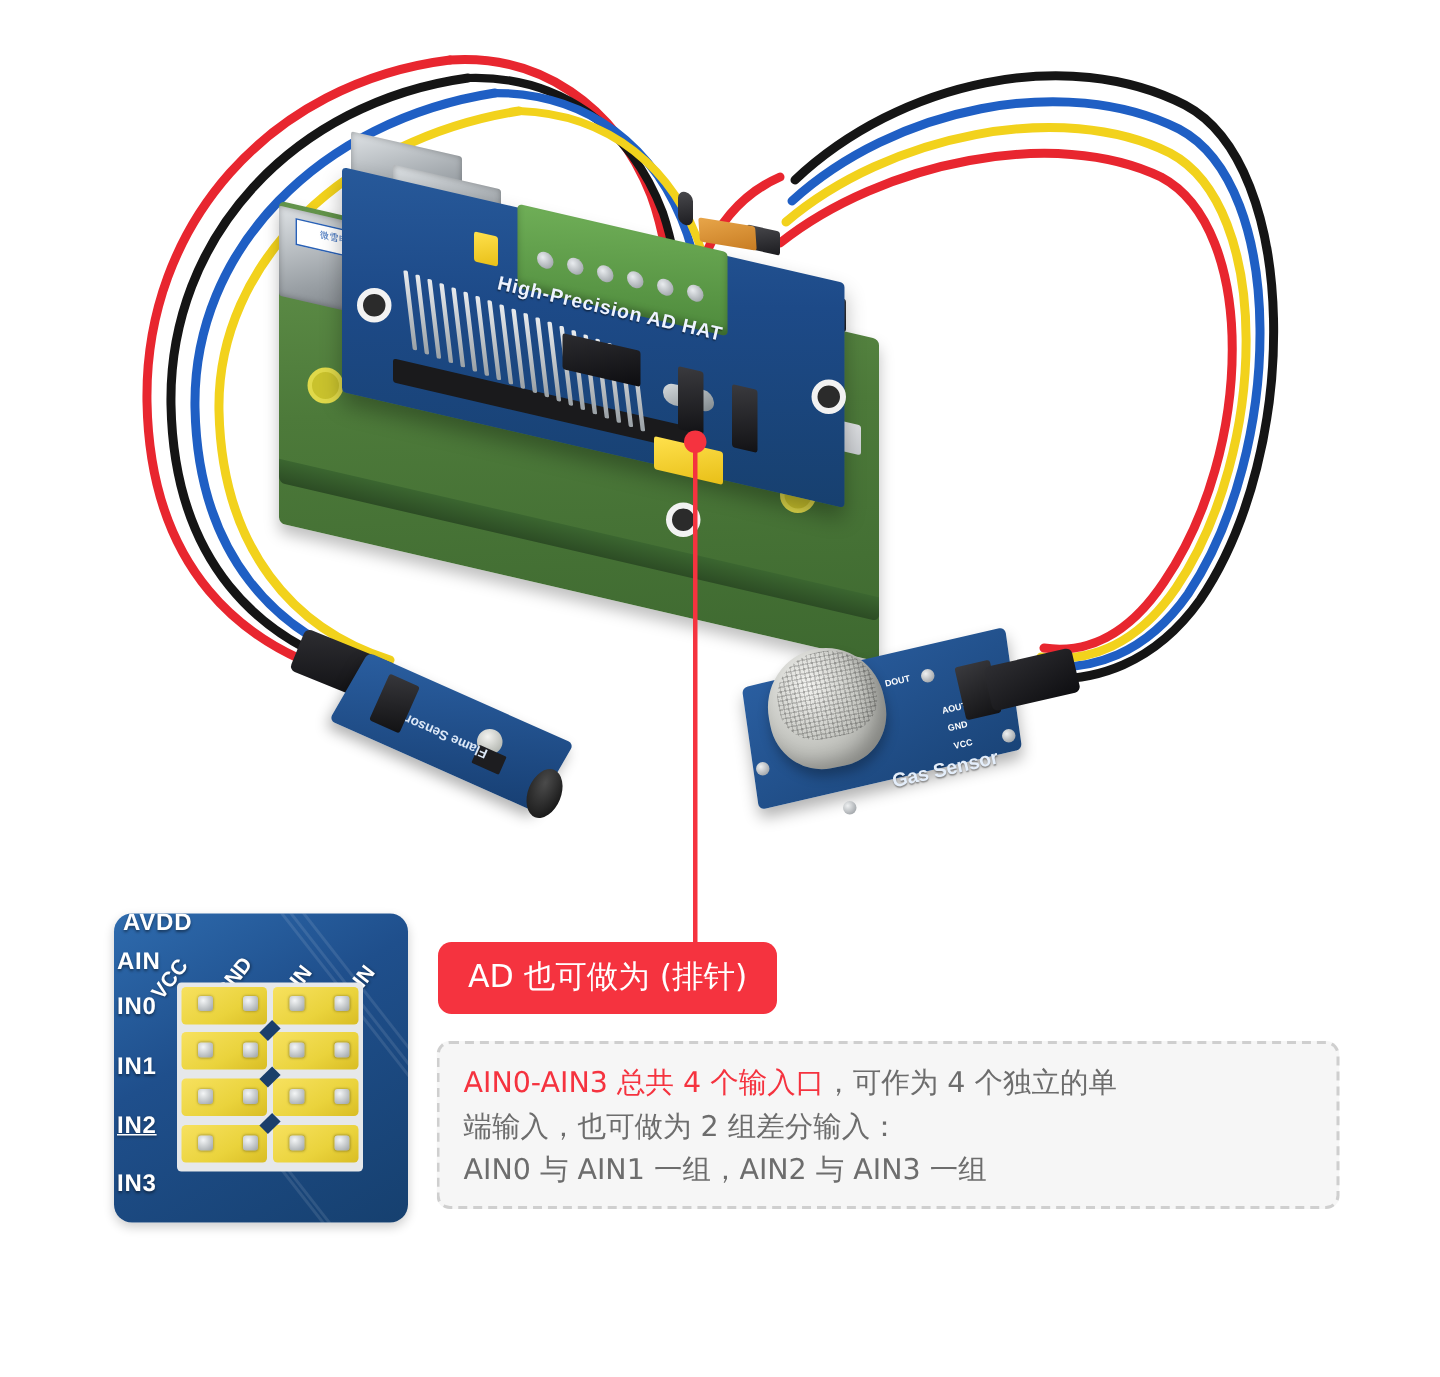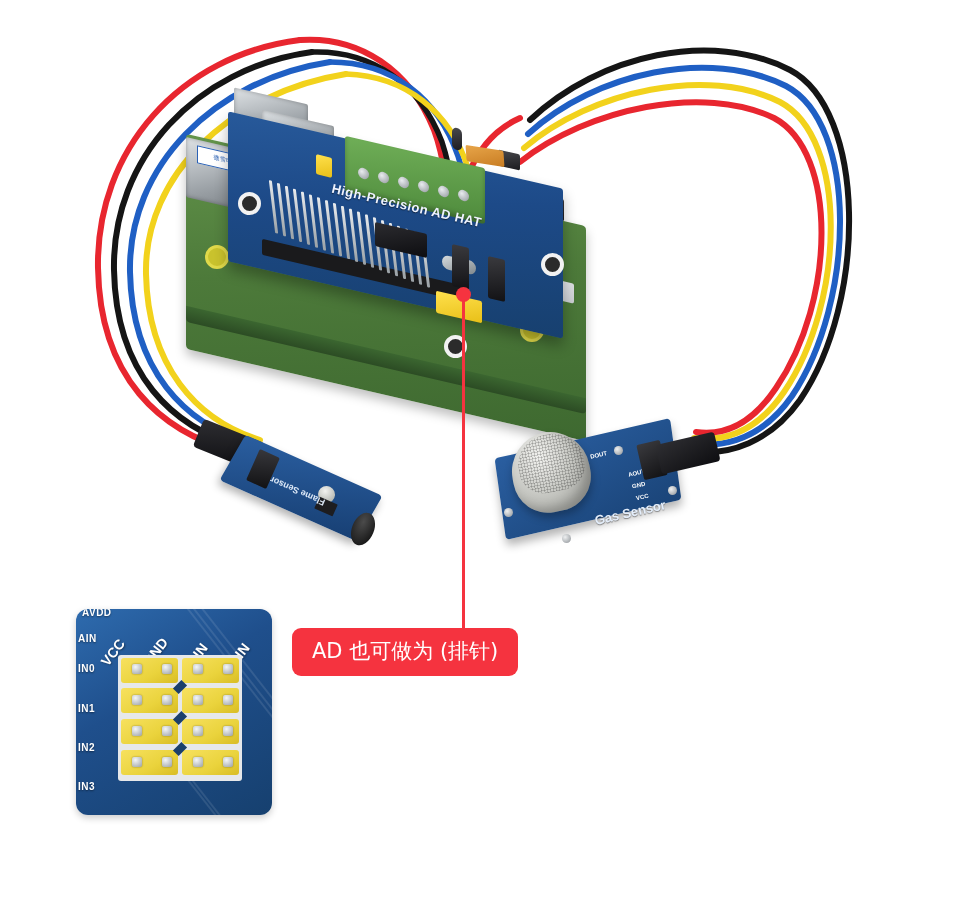--- a/index.html
+++ b/index.html
@@ -261,21 +261,21 @@
     position:absolute;left:76px;top:609px;width:196px;height:206px;
     background:linear-gradient(150deg,#2e6bae 0%,#1f4f8c 40%,#16406f 100%);
     border-radius:12px;overflow:hidden;
     box-shadow:0 3px 7px rgba(0,0,0,.2);
   }
   .cu-trace{
     position:absolute;background:rgba(255,255,255,.10);
     transform:rotate(-38deg);
   }
   .cu-left-lbl{
-    position:absolute;color:#ffffff;font-weight:bold;font-size:10px;
+    position:absolute;color:#ffffff;font-weight:bold;font-size:16px;
     letter-spacing:.5px;text-shadow:0 1px 2px rgba(0,0,0,.45);
   }
   .cu-top-lbl{
     position:absolute;color:#ffffff;font-weight:bold;font-size:14px;
     transform:rotate(-52deg);transform-origin:left bottom;
     text-shadow:0 1px 2px rgba(0,0,0,.45);white-space:nowrap;
   }
   .cu-block{
     position:absolute;background:#e6e8ea;border-radius:3px;
   }
@@ -397,34 +397,41 @@
     <div class="gas-pin-lbl" style="left:636px;top:494px;">VCC</div>
     <div class="hdr-black-r"></div>
     <div class="boot-r"></div>
     <div class="gas-txt">Gas Sensor</div>
   </div>
 
   <div class="callout-line"></div>
   <div class="callout-dot"></div>
   <div class="badge">AD 也可做为 (排针)</div>
 
+  <div class="descbox">
+    <div class="descline">
+      <span class="red">AIN0-AIN3 总共 4 个输入口</span><span>，可作为 4 个独立的单</span>
+    </div>
+    <div class="descline">端输入，也可做为 2 组差分输入：</div>
+    <div class="descline">AIN0 与 AIN1 一组，AIN2 与 AIN3 一组</div>
+  </div>
 
   <div class="closeup">
 
     <div class="cu-trace" style="left:150px;top:-30px;width:2px;height:160px;"></div>
     <div class="cu-trace" style="left:160px;top:-30px;width:2px;height:170px;"></div>
     <div class="cu-trace" style="left:172px;top:-28px;width:2px;height:175px;"></div>
     <div class="cu-trace" style="left:118px;top:120px;width:2px;height:120px;"></div>
     <div class="cu-trace" style="left:130px;top:130px;width:2px;height:120px;"></div>
 
     <div class="cu-left-lbl" style="left:6px;top:-2px;">AVDD</div>
     <div class="cu-left-lbl" style="left:2px;top:24px;">AIN</div>
     <div class="cu-left-lbl" style="left:2px;top:54px;">IN0</div>
     <div class="cu-left-lbl" style="left:2px;top:94px;">IN1</div>
-    <div class="cu-left-lbl" style="left:2px;top:133px;">IN2</div>
+    <div class="cu-left-lbl" style="left:2px;top:133px;text-decoration:underline;">IN2</div>
     <div class="cu-left-lbl" style="left:2px;top:172px;">IN3</div>
 
     <div class="cu-top-lbl" style="left:34px;top:44px;">VCC</div>
     <div class="cu-top-lbl" style="left:76px;top:44px;">GND</div>
     <div class="cu-top-lbl" style="left:120px;top:44px;">AIN</div>
     <div class="cu-top-lbl" style="left:162px;top:44px;">DIN</div>
 
     <div class="cu-block" style="left:42px;top:46px;width:124px;height:126px;"></div>
 
     <div class="cu-yellow" style="left:45px;top:49px;width:57px;height:25px;"></div>

